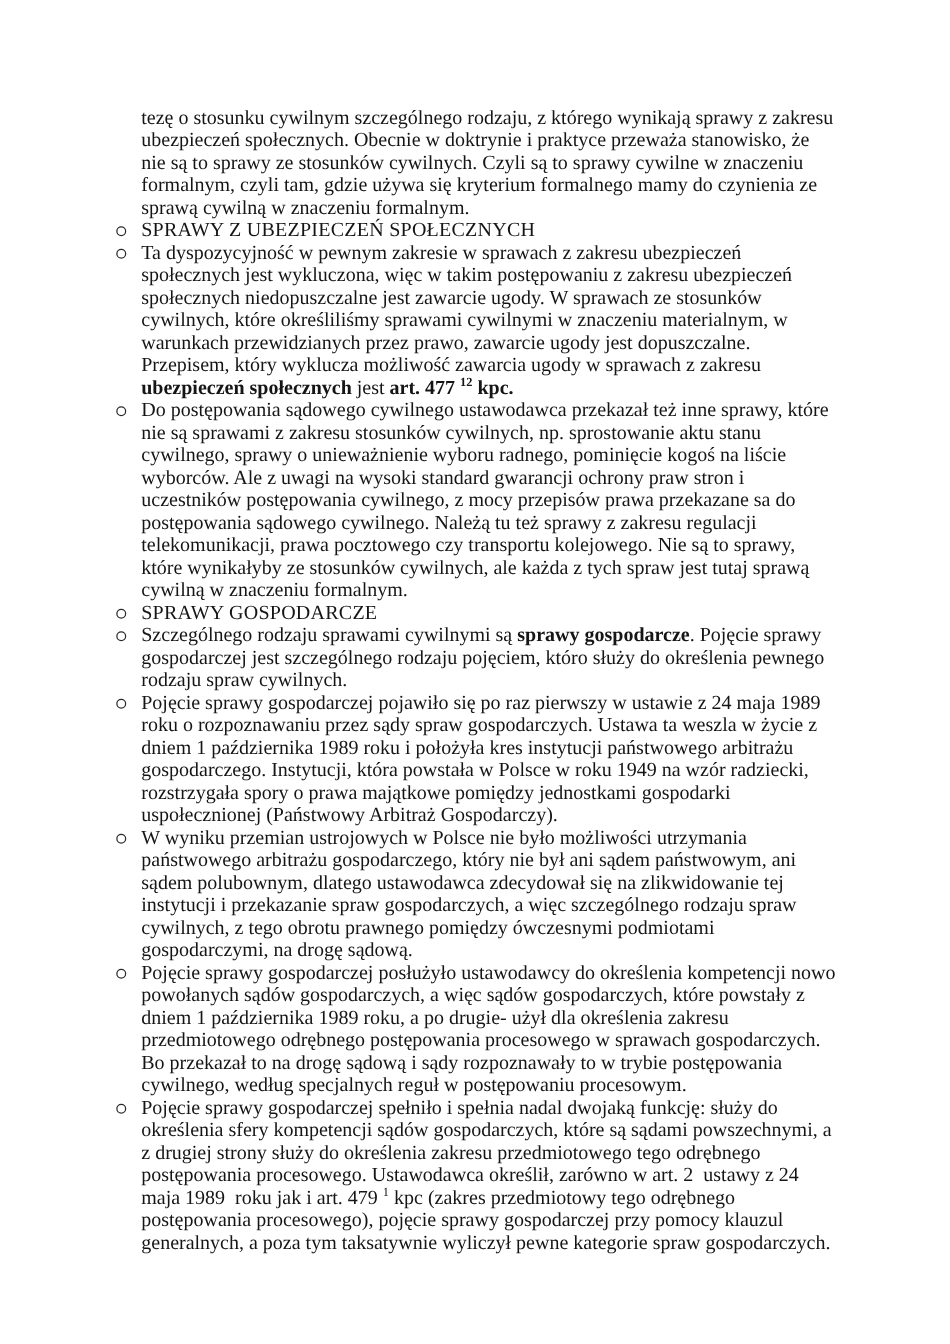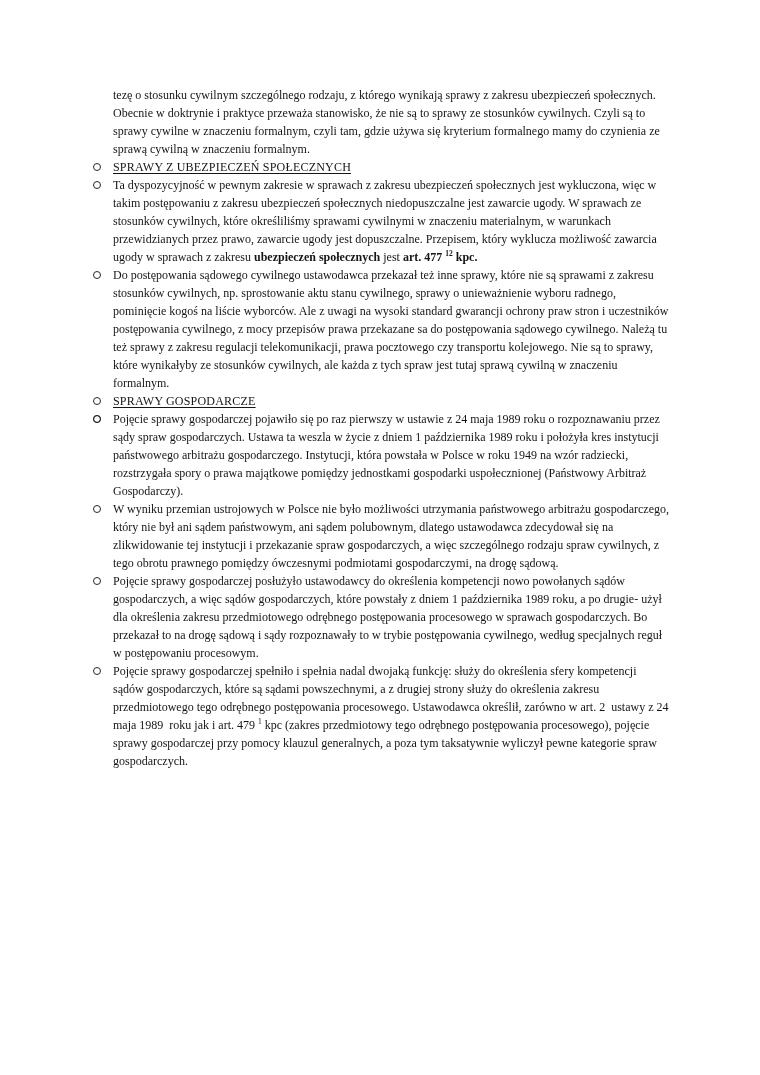--- a/index.html
+++ b/index.html
@@ -19,55 +19,55 @@
   .doc-body {
     position: absolute;
     top: 86px;
     left: 0;
     right: 0;
   }
   .doc-item {
     position: relative;
     padding-left: 113px;
     padding-right: 90px;
-    font-size: 12px;
+    font-size: 16px;
     line-height: 18px;
     text-align: left;
   }
   .doc-item .bullet {
     position: absolute;
     left: 93px;
     top: 5px;
     width: 6px;
     height: 6px;
     border: 1.2px solid #2a2a2a;
     border-radius: 50%;
     background: transparent;
   }
   .runs {
     white-space: pre-wrap;
   }
   .run-b { font-weight: bold; text-align: right; }
-  .run-u { text-decoration: underline; text-underline-offset: 2px; }
+  .run-u { text-underline-offset: 2px; }
   sup.run-sup {
     font-size: 0.62em;
     vertical-align: super;
     line-height: 0;
   }
   .heading .runs { letter-spacing: 0.2px; }
 </style>
 </head>
 <body>
 
 <div class="page">
   <div class="doc-body">
       <div class="doc-item"><span class="runs"><span>tezę o stosunku cywilnym szczególnego rodzaju, z którego wynikają sprawy z zakresu ubezpieczeń społecznych. Obecnie w doktrynie i praktyce przeważa stanowisko, że nie są to sprawy ze stosunków cywilnych. Czyli są to sprawy cywilne w znaczeniu formalnym, czyli tam, gdzie używa się kryterium formalnego mamy do czynienia ze sprawą cywilną w znaczeniu formalnym.</span></span></div>
       <div class="doc-item heading"><span class="bullet"></span><span class="runs"><span class="run-u">SPRAWY Z UBEZPIECZEŃ SPOŁECZNYCH</span></span></div>
       <div class="doc-item"><span class="bullet"></span><span class="runs"><span>Ta dyspozycyjność w pewnym zakresie w sprawach z zakresu ubezpieczeń społecznych jest wykluczona, więc w takim postępowaniu z zakresu ubezpieczeń społecznych niedopuszczalne jest zawarcie ugody. W sprawach ze stosunków cywilnych, które określiliśmy sprawami cywilnymi w znaczeniu materialnym, w warunkach przewidzianych przez prawo, zawarcie ugody jest dopuszczalne. Przepisem, który wyklucza możliwość zawarcia ugody w sprawach z zakresu </span><span class="run-b">ubezpieczeń społecznych</span><span> jest </span><span class="run-b">art. 477 </span><sup class="run-sup run-b">12</sup><span class="run-b"> kpc.</span></span></div>
       <div class="doc-item"><span class="bullet"></span><span class="runs"><span>Do postępowania sądowego cywilnego ustawodawca przekazał też inne sprawy, które nie są sprawami z zakresu stosunków cywilnych, np. sprostowanie aktu stanu cywilnego, sprawy o unieważnienie wyboru radnego, pominięcie kogoś na liście wyborców. Ale z uwagi na wysoki standard gwarancji ochrony praw stron i uczestników postępowania cywilnego, z mocy przepisów prawa przekazane sa do postępowania sądowego cywilnego. Należą tu też sprawy z zakresu regulacji telekomunikacji, prawa pocztowego czy transportu kolejowego. Nie są to sprawy, które wynikałyby ze stosunków cywilnych, ale każda z tych spraw jest tutaj sprawą cywilną w znaczeniu formalnym.</span></span></div>
       <div class="doc-item heading"><span class="bullet"></span><span class="runs"><span class="run-u">SPRAWY GOSPODARCZE</span></span></div>
-      <div class="doc-item"><span class="bullet"></span></div>
+      <div class="doc-item"><span class="bullet"></span><span class="runs"><span>Szczególnego rodzaju sprawami cywilnymi są </span><span class="run-b">sprawy gospodarcze</span><span>. Pojęcie sprawy gospodarczej jest szczególnego rodzaju pojęciem, któro służy do określenia pewnego rodzaju spraw cywilnych.</span></span></div>
       <div class="doc-item"><span class="bullet"></span><span class="runs"><span>Pojęcie sprawy gospodarczej pojawiło się po raz pierwszy w ustawie z 24 maja 1989 roku o rozpoznawaniu przez sądy spraw gospodarczych. Ustawa ta weszla w życie z dniem 1 października 1989 roku i położyła kres instytucji państwowego arbitrażu gospodarczego. Instytucji, która powstała w Polsce w roku 1949 na wzór radziecki, rozstrzygała spory o prawa majątkowe pomiędzy jednostkami gospodarki uspołecznionej (Państwowy Arbitraż Gospodarczy).</span></span></div>
       <div class="doc-item"><span class="bullet"></span><span class="runs"><span>W wyniku przemian ustrojowych w Polsce nie było możliwości utrzymania państwowego arbitrażu gospodarczego, który nie był ani sądem państwowym, ani sądem polubownym, dlatego ustawodawca zdecydował się na zlikwidowanie tej instytucji i przekazanie spraw gospodarczych, a więc szczególnego rodzaju spraw cywilnych, z tego obrotu prawnego pomiędzy ówczesnymi podmiotami gospodarczymi, na drogę sądową.</span></span></div>
       <div class="doc-item"><span class="bullet"></span><span class="runs"><span>Pojęcie sprawy gospodarczej posłużyło ustawodawcy do określenia kompetencji nowo powołanych sądów gospodarczych, a więc sądów gospodarczych, które powstały z dniem 1 października 1989 roku, a po drugie- użył dla określenia zakresu przedmiotowego odrębnego postępowania procesowego w sprawach gospodarczych. Bo przekazał to na drogę sądową i sądy rozpoznawały to w trybie postępowania cywilnego, według specjalnych reguł w postępowaniu procesowym.</span></span></div>
       <div class="doc-item"><span class="bullet"></span><span class="runs"><span>Pojęcie sprawy gospodarczej spełniło i spełnia nadal dwojaką funkcję: służy do określenia sfery kompetencji sądów gospodarczych, które są sądami powszechnymi, a z drugiej strony służy do określenia zakresu przedmiotowego tego odrębnego postępowania procesowego. Ustawodawca określił, zarówno w art. 2  ustawy z 24 maja 1989  roku jak i art. 479 </span><sup class="run-sup">1</sup><span> kpc (zakres przedmiotowy tego odrębnego postępowania procesowego), pojęcie sprawy gospodarczej przy pomocy klauzul generalnych, a poza tym taksatywnie wyliczył pewne kategorie spraw gospodarczych.</span></span></div>
     </div>
 </div>
 
 </body></html>

